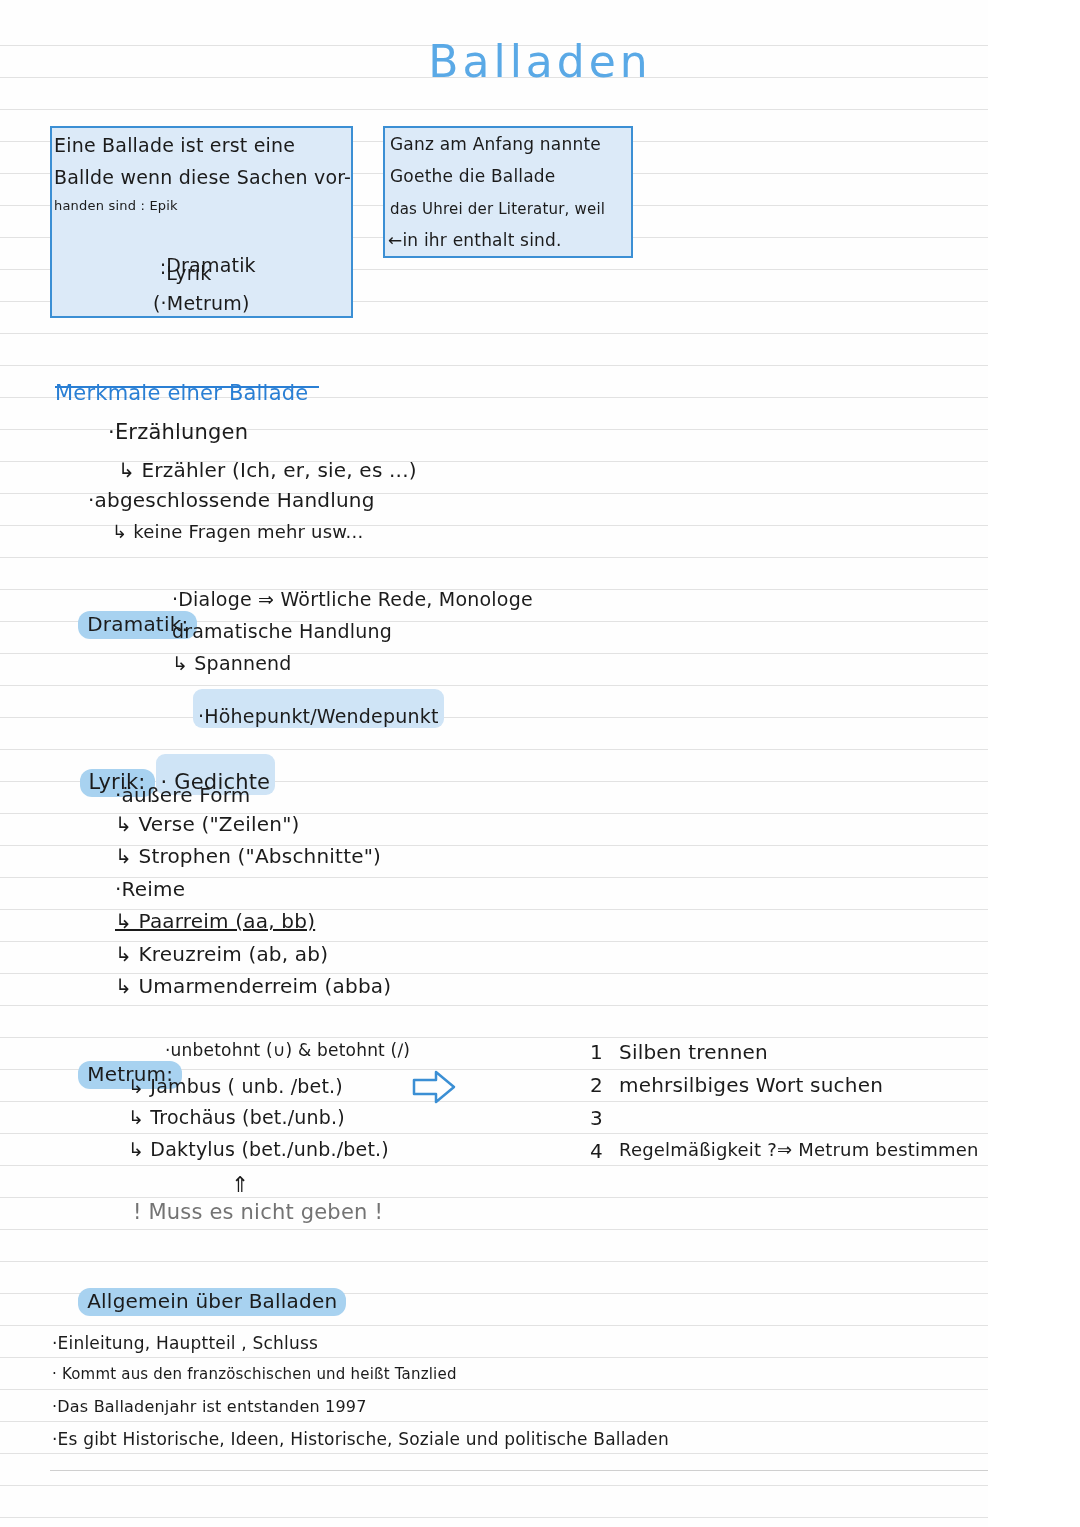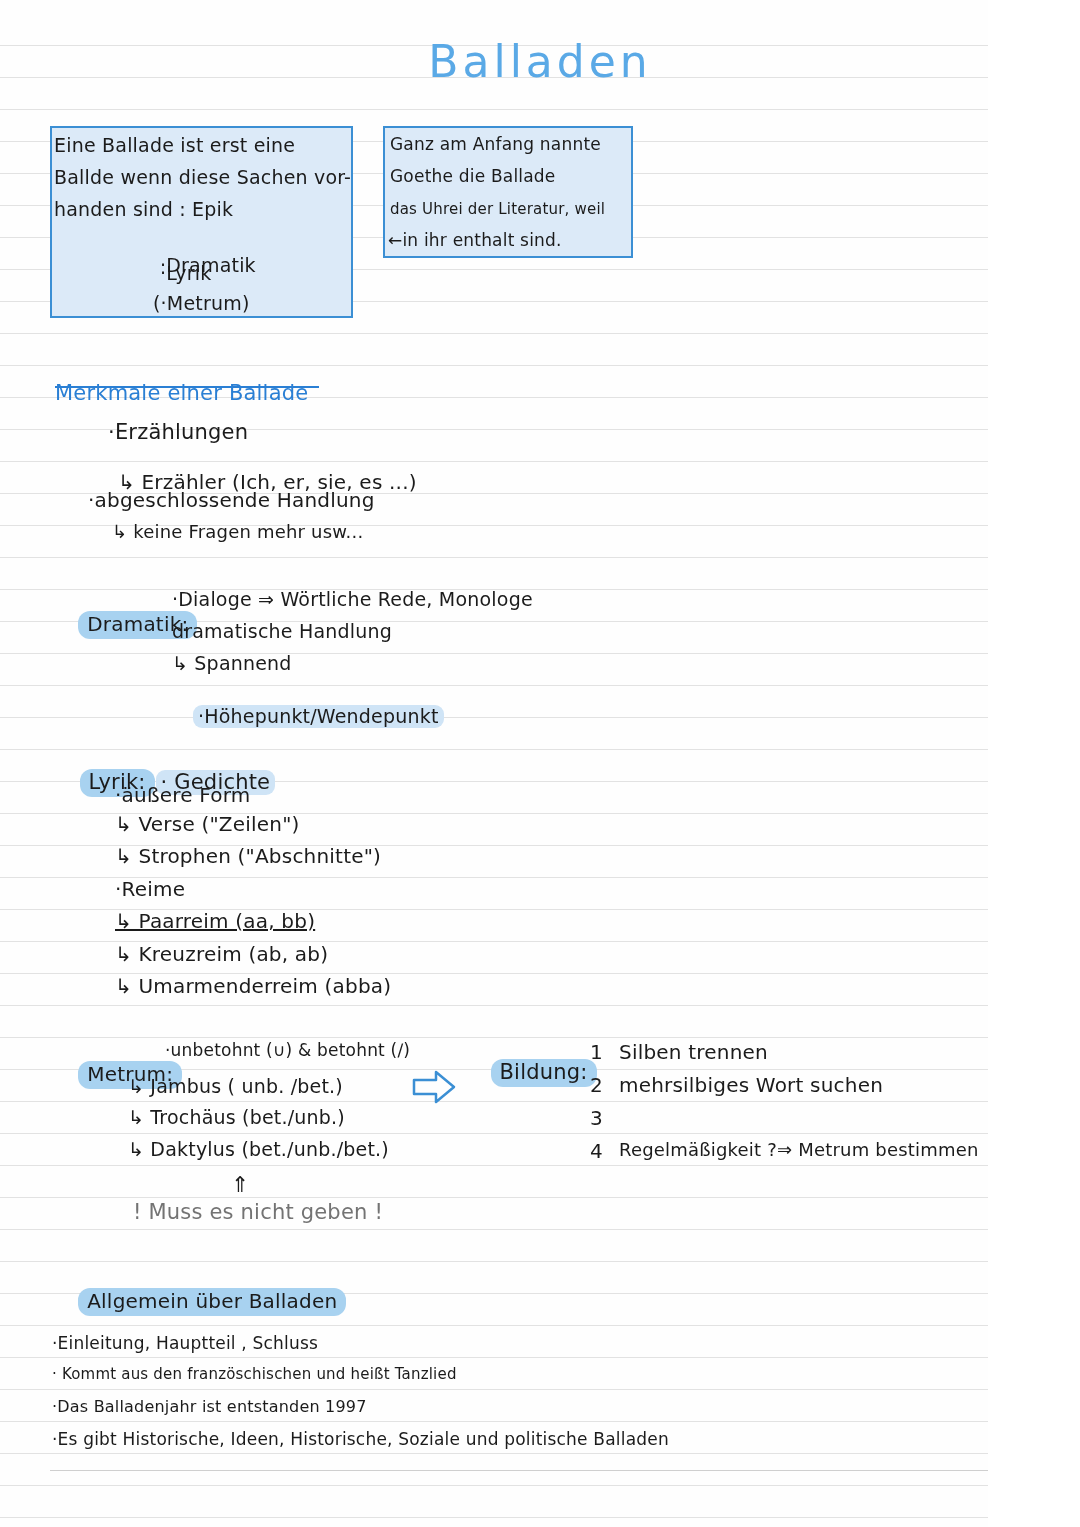--- a/index.html
+++ b/index.html
@@ -60,21 +60,21 @@
   }
 
   .hl {
     background: #a8d2f0;
     border-radius: 12px;
     padding: 1px 9px 3px 9px;
   }
   .hl-soft {
     background: #cfe4f6;
     border-radius: 9px;
-    padding: 0 5px 1px 5px;
+    padding: 16px 5px 1px 5px;
   }
 
   .underline-blue {
     position: absolute;
     height: 2px;
     background: #2a7fd4;
   }
 
   .arrow-right {
     position: absolute;
@@ -97,36 +97,36 @@
 
 <div id="page">
 
   <div id="rules"></div>
 
   <div id="title">Balladen</div>
 
   <div class="box" style="left:50px; top:126px; width:303px; height:192px;"></div>
   <div class="txt" style="left:54px; top:134px; font-size:19px;">Eine Ballade ist erst eine</div>
   <div class="txt" style="left:54px; top:166px; font-size:19px;">Ballde wenn diese Sachen vor-</div>
-  <div class="txt" style="left:54px; top:198px; font-size:19px;">handen sind : Epik</div>
+  <div class="txt" style="left:54px; top:198px; font-size:13px;">handen sind : Epik</div>
   <div class="txt" style="left:160px; top:230px; font-size:19px;margin-top:24px;">·Dramatik</div>
   <div class="txt" style="left:160px; top:262px; font-size:19px;">·Lyrik</div>
   <div class="txt" style="left:153px; top:292px; font-size:19px;">(·Metrum)</div>
 
   <div class="box" style="left:383px; top:126px; width:250px; height:132px;"></div>
   <div class="txt" style="left:390px; top:134px; font-size:17px;">Ganz am Anfang nannte</div>
   <div class="txt" style="left:390px; top:166px; font-size:17px;">Goethe die Ballade</div>
   <div class="txt" style="left:390px; top:200px; font-size:15px;">das Uhrei der Literatur, weil</div>
   <div class="txt" style="left:388px; top:230px; font-size:17px;">←in ihr enthalt sind.</div>
 
   <div class="txt blue" style="left:55px; top:357px; font-size:21px;">Merkmale einer Ballade</div>
   <div class="underline-blue" style="left:55px; top:386px; width:264px;"></div>
 
   <div class="txt" style="left:108px; top:420px; font-size:21px;">·Erzählungen</div>
-  <div class="txt" style="left:118px; top:470px; font-size:20px;">↳ Erzähler (Ich, er, sie, es ...)</div>
+  <div class="txt" style="left:118px; top:458px; font-size:20px;">↳ Erzähler (Ich, er, sie, es ...)</div>
   <div class="txt" style="left:88px; top:488px; font-size:20px;">·abgeschlossende Handlung</div>
   <div class="txt" style="left:112px; top:521px; font-size:18px;">↳ keine Fragen mehr usw...</div>
 
   <div class="txt" style="left:52px; top:588px; font-size:20px;">
     <span class="hl">Dramatik:</span>
   </div>
   <div class="txt" style="left:172px; top:588px; font-size:19px;">·Dialoge ⇒ Wörtliche Rede, Monologe</div>
   <div class="txt" style="left:172px; top:620px; font-size:19px;">dramatische Handlung</div>
   <div class="txt" style="left:172px; top:652px; font-size:19px;">↳ Spannend</div>
   <div class="txt" style="left:168px; top:683px; font-size:19px;">
@@ -157,23 +157,20 @@
 
   <div class="up-arrow" style="left:231px; top:1172px;">⇑</div>
   <div class="txt red" style="left:133px; top:1200px; font-size:21px;">! Muss es nicht geben !</div>
 
   <div class="arrow-right" style="left:412px; top:1070px;">
     <svg width="44" height="34" viewBox="0 0 44 34">
       <polygon points="2,10 24,10 24,2 42,17 24,32 24,24 2,24" fill="none" stroke="#3b8fd4" stroke-width="2.5" stroke-linejoin="round"></polygon>
     </svg>
   </div>
 
-  <div class="txt" style="left:463px; top:1036px; font-size:21px;">
-    <span class="hl">Bildung:</span>
-  </div>
   <div class="txt" style="left:590px; top:1040px; font-size:20px;">1</div>
   <div class="txt" style="left:619px; top:1040px; font-size:20px;">Silben trennen</div>
   <div class="txt" style="left:590px; top:1073px; font-size:20px;">2</div>
   <div class="txt" style="left:619px; top:1073px; font-size:20px;">mehrsilbiges Wort suchen</div>
   <div class="txt" style="left:590px; top:1106px; font-size:20px;">3</div>
   <div class="txt" style="left:590px; top:1139px; font-size:20px;">4</div>
   <div class="txt" style="left:619px; top:1139px; font-size:18px;">Regelmäßigkeit ?⇒ Metrum bestimmen</div>
 
   <div class="txt" style="left:52px; top:1265px; font-size:20px;">
     <span class="hl">Allgemein über Balladen</span>

